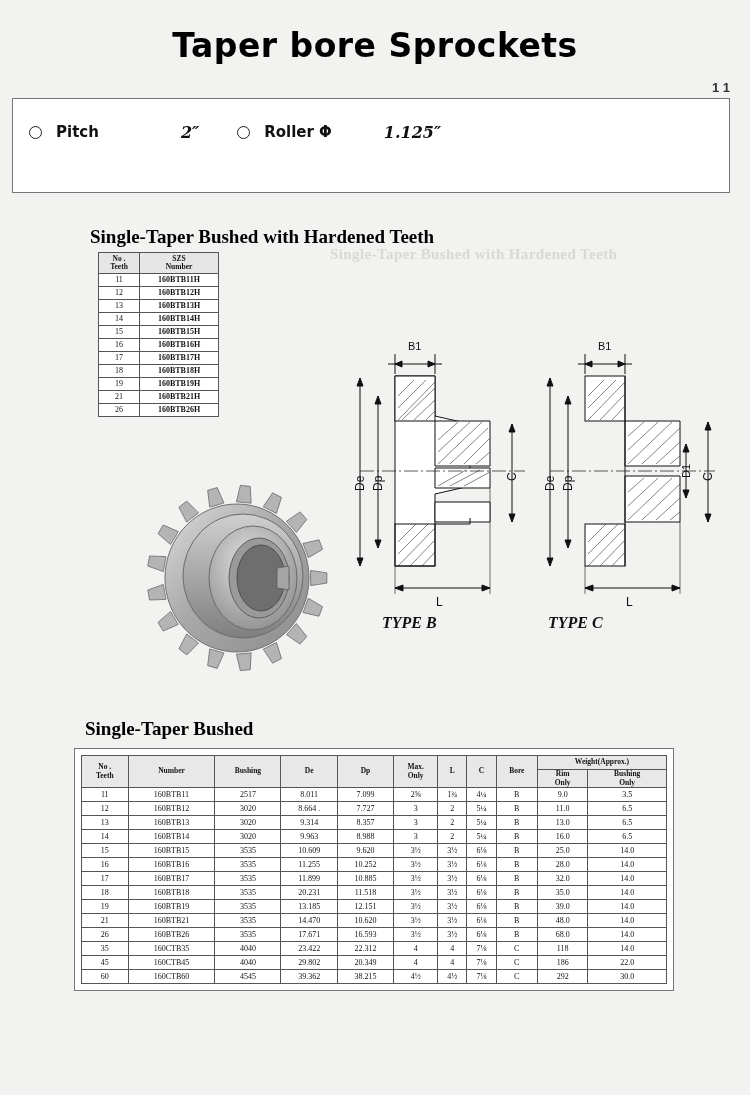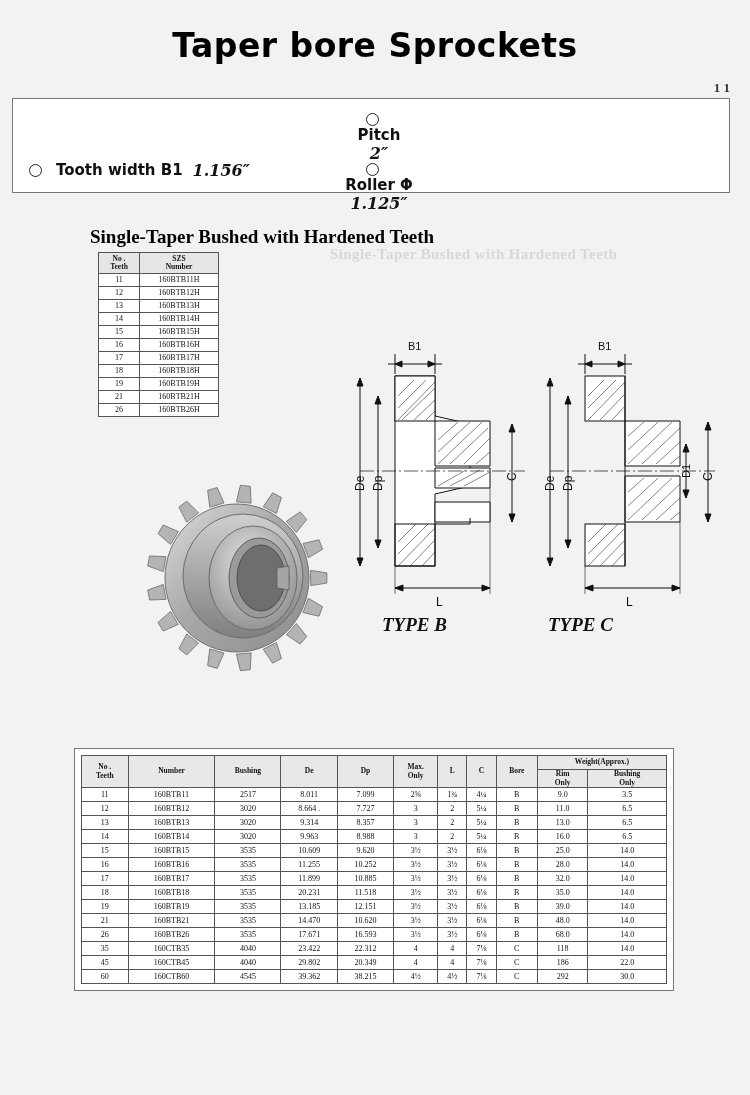--- a/index.html
+++ b/index.html
@@ -43,21 +43,21 @@
   }
   .spec-row {
     display: flex;
     align-items: center;
     height: 38px;
     padding-left: 16px;
     font-family: "DejaVu Sans", sans-serif;
     font-weight: bold;
     font-size: 15px;
   }
-  .spec-row.r1 { margin-top: 14px; flex-direction: column; }
+  .spec-row.r1 { margin-top: 14px; }
   .bullet {
     width: 11px;
     height: 11px;
     border: 1.5px solid #222;
     border-radius: 50%;
     display: inline-block;
     margin-right: 14px;
     flex: 0 0 auto;
   }
   .spec-label { min-width: 0; }
@@ -70,21 +70,21 @@
   .gap-a { width: 82px; }
   .gap-b { width: 38px; }
   .gap-c { width: 52px; }
   .gap-d { width: 10px; }
 
   
   .stray {
     position: absolute;
     right: 20px;
     top: 80px;
-    font-family: Liberation Serif, serif;
+    font-family: Liberation Sans, sans-serif;
     font-weight: bold;
     font-size: 13px;
     color: #333;
   }
 
   
   .sec-head {
     position: absolute;
     font-family: "Liberation Serif", serif;
     font-weight: bold;
@@ -111,21 +111,21 @@
     height: 12px;
     line-height: 1.1;
   }
   .tbl-small th {
     background: #e6e6e6;
     font-size: 7.5px;
     font-weight: bold;
     height: 20px;
   }
   .tbl-small td.c1 { width: 40px; }
-  .tbl-small td.c2 { width: 78px; }
+  .tbl-small td.c2 { width: 78px; font-weight: bold; }
   .tbl-small th.c1 { width: 40px; }
   .tbl-small th.c2 { width: 78px; }
 
   
   .tbl-big-wrap {
     position: absolute;
     left: 74px;
     top: 748px;
     width: 600px;
     border: 1px solid #777;
@@ -159,21 +159,21 @@
     left: 330px;
     top: 316px;
     width: 400px;
     height: 360px;
   }
   .type-label {
     position: absolute;
     font-family: "Liberation Serif", serif;
     font-style: italic;
     font-weight: bold;
-    font-size: 19px;
+    font-size: 16px;
   }
   #tlB { left: 382px; top: 614px; }
   #tlC { left: 548px; top: 614px; }
 
   .photo {
     position: absolute;
     left: 130px;
     top: 478px;
     width: 215px;
     height: 205px;
@@ -202,26 +202,20 @@
     <div class="spec-row r1">
       <span class="bullet"></span>
       <span class="spec-label">Pitch</span>
       <span class="gap-a"></span>
       <span class="spec-val">2″</span>
       <span class="gap-b"></span>
       <span class="bullet"></span>
       <span class="spec-label">Roller Φ</span>
       <span class="gap-c"></span>
       <span class="spec-val">1.125″</span>
-    </div>
-    <div class="spec-row">
-      <span class="bullet"></span>
-      <span class="spec-label">Tooth width B1</span>
-      <span class="gap-d"></span>
-      <span class="spec-val">1.156″</span>
     </div>
   </div>
 
   <div class="sec-head" id="head1">Single-Taper Bushed with Hardened Teeth</div>
   <div class="ghost">Single-Taper Bushed with Hardened Teeth</div>
 
   <table class="tbl-small">
     <thead>
       <tr>
         <th class="c1">
@@ -461,20 +455,21 @@
           <line x1="55" y1="250" x2="55" y2="278" stroke="#111" stroke-width="0.6"></line>
           <line x1="150" y1="206" x2="150" y2="278" stroke="#111" stroke-width="0.6"></line>
         </g>
       </g>
     </svg>
   </div>
 
   <div class="type-label" id="tlB">TYPE B</div>
   <div class="type-label" id="tlC">TYPE C</div>
 
+  <div class="sec-head" id="head2">Single-Taper Bushed</div>
 
   <div class="tbl-big-wrap">
     <table class="tbl-big">
       <thead>
         <tr>
           <th rowspan="2">
             <div>No .</div>
             <div>Teeth</div>
           </th>
           <th rowspan="2">Number</th>

